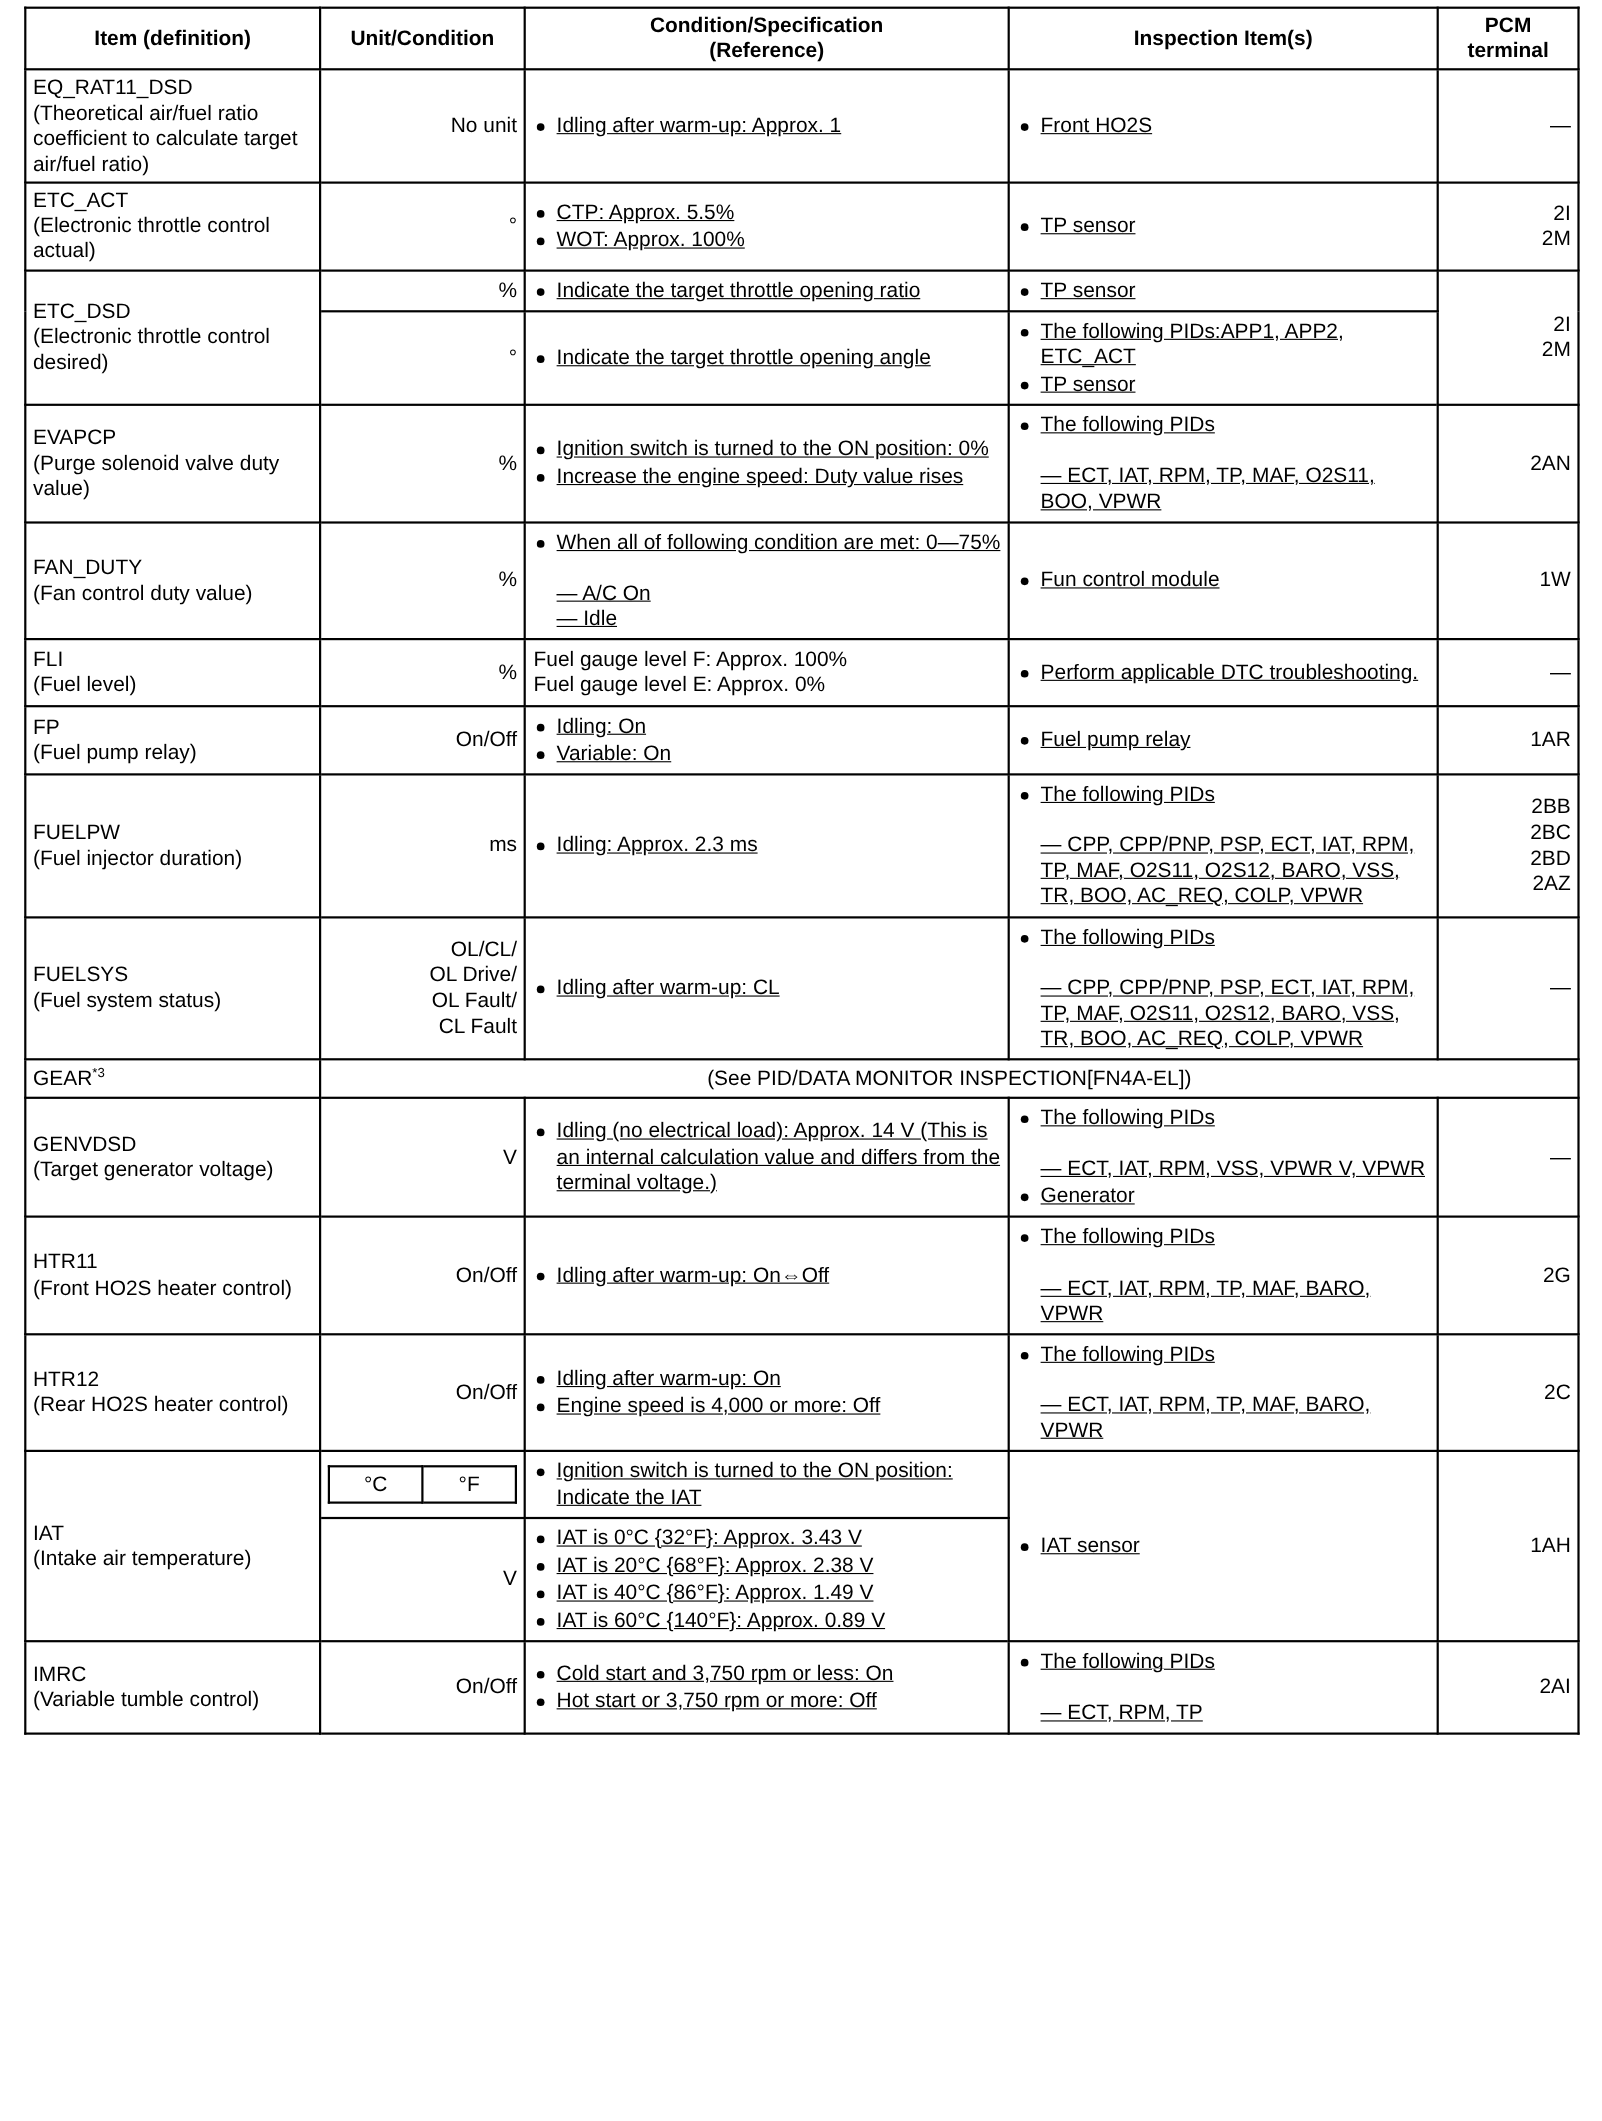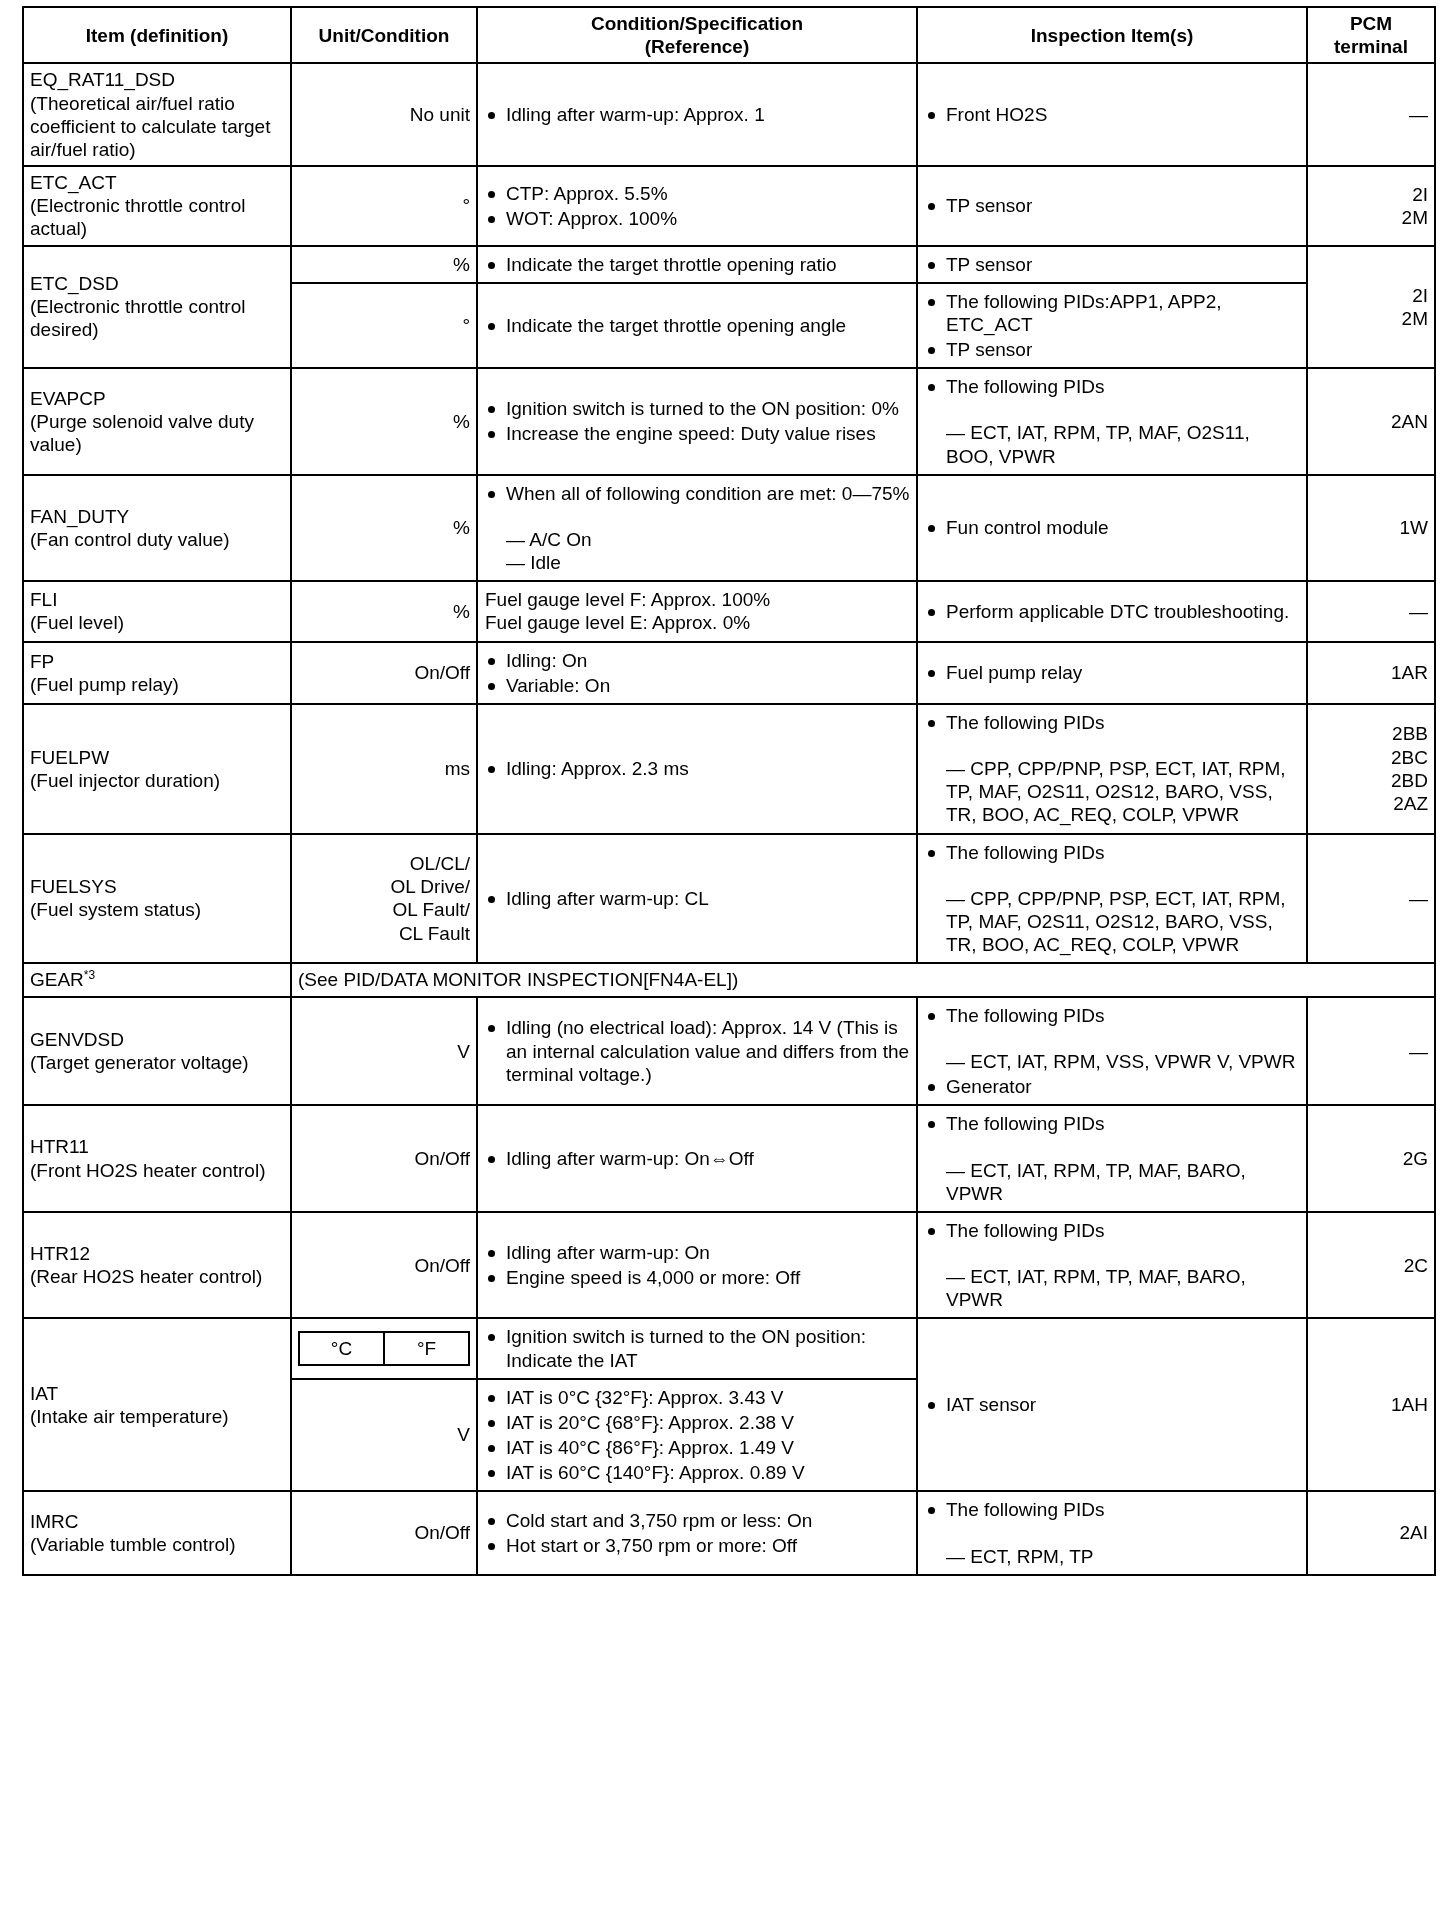--- a/index.html
+++ b/index.html
@@ -49,20 +49,21 @@
 
   ul.bul {
     list-style: none;
     margin: 0;
     padding: 0;
   }
   ul.bul > li {
     position: relative;
     padding-left: 22px;
     margin: 2px 0;
+    text-decoration: underline;
   }
   ul.bul > li::before {
     content: "";
     position: absolute;
     left: 4px;
     top: 9px;
     width: 7px;
     height: 7px;
     background: #000;
     border-radius: 50%;
@@ -82,20 +83,21 @@
   .sub-split td {
     border: none;
     text-align: center;
     font-size: 19px;
     padding: 4px 2px;
   }
   .sub-split td.div {
     border-right: 2px solid #000;
   }
   .merged-note {
+    text-align: center;
     font-size: 19px;
     margin-top: 36px;
   }
   .sup {
     font-size: 12px;
     vertical-align: super;
   }
   .stackline { display: block; }
   .multi { white-space: pre-line; }
 </style>

